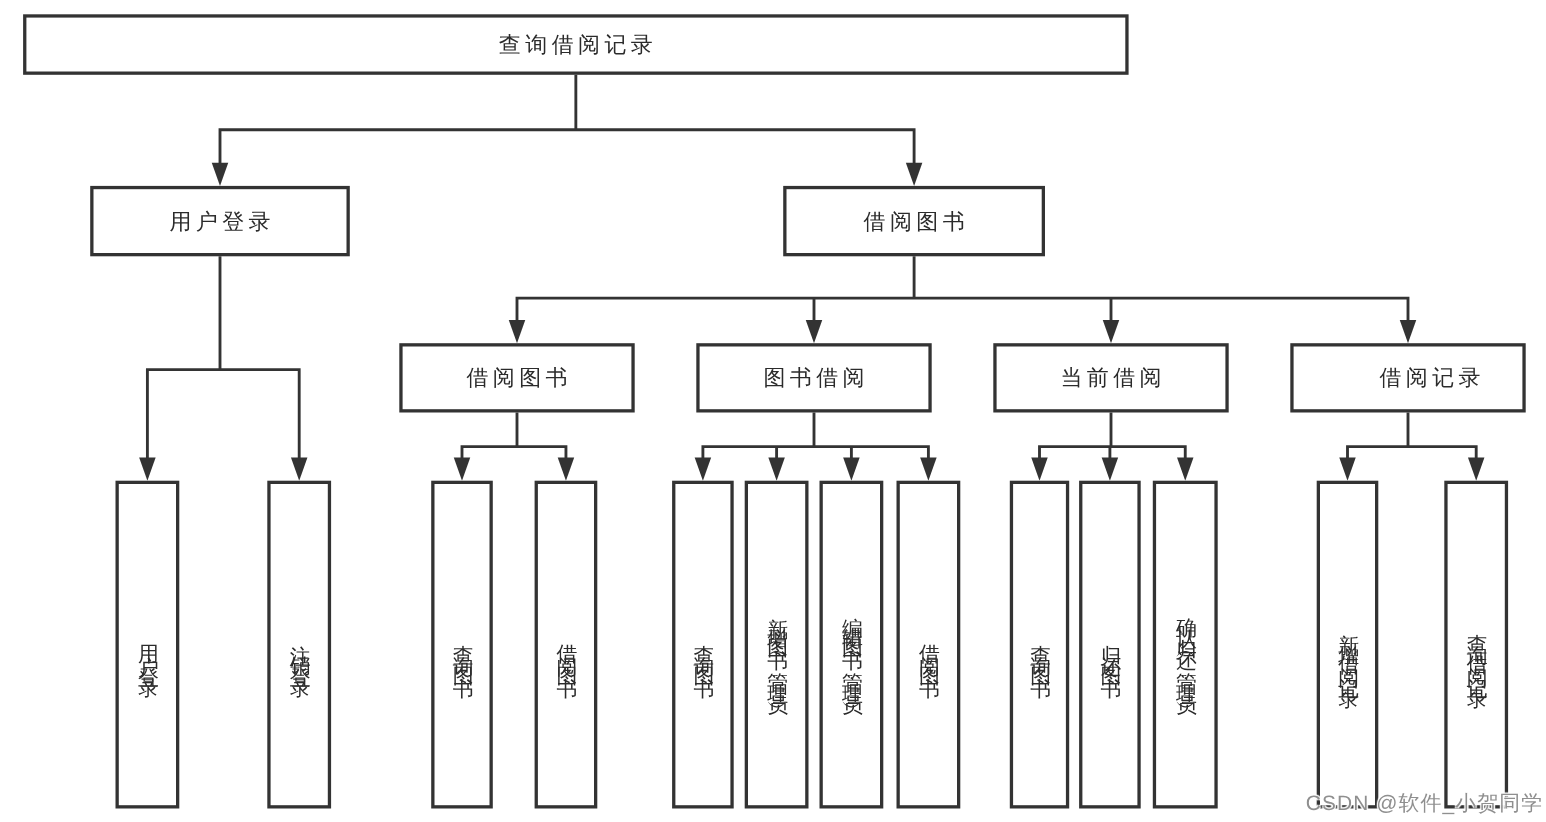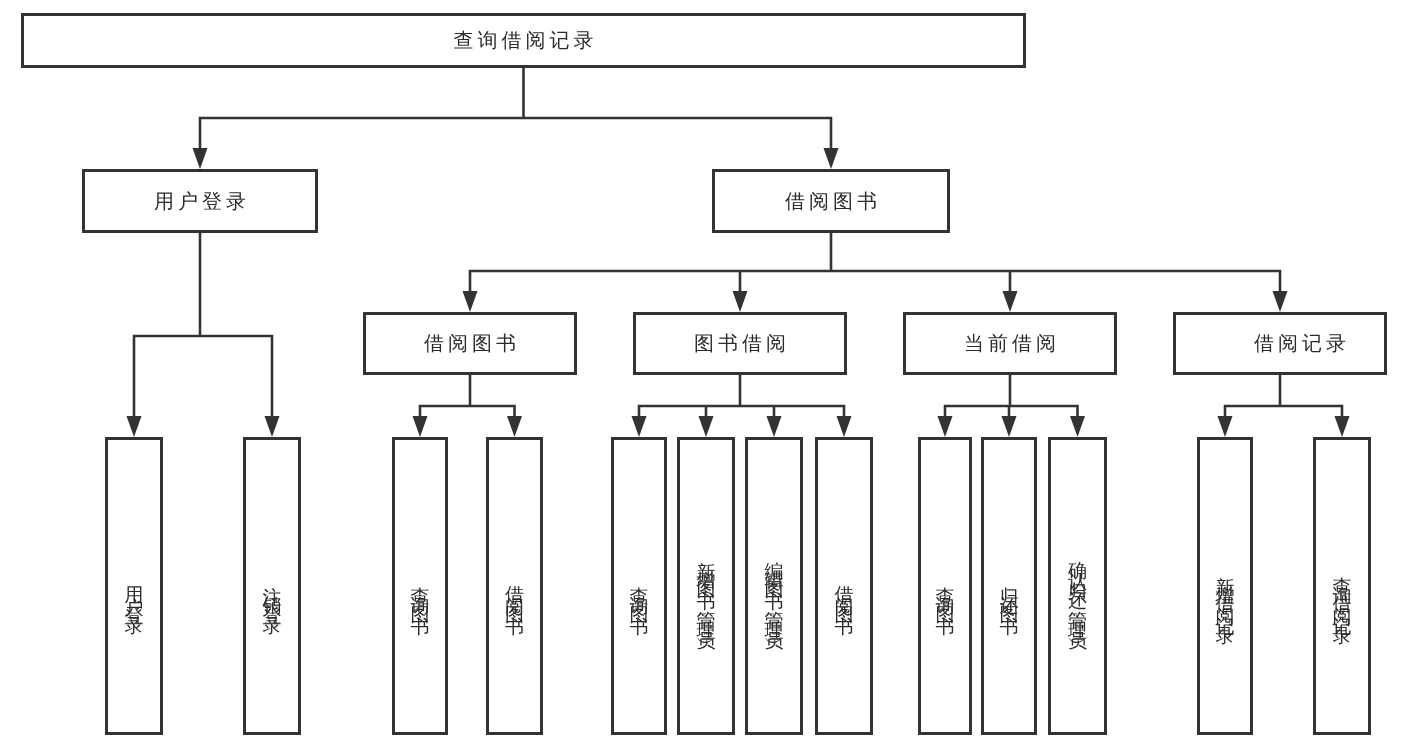--- a/index.html
+++ b/index.html
@@ -107,13 +107,14 @@
       <div class="node vertical" style="left: 611px; top: 437px; width: 56px; height: 298px;">查询图书</div>
       <div class="node vertical" style="left: 677px; top: 437px; width: 58px; height: 298px;">新增图书（管理员）</div>
       <div class="node vertical" style="left: 745px; top: 437px; width: 58px; height: 298px;">编辑图书（管理员）</div>
       <div class="node vertical" style="left: 815px; top: 437px; width: 58px; height: 298px;">借阅图书</div>
       <div class="node vertical" style="left: 918px; top: 437px; width: 54px; height: 298px;">查询图书</div>
       <div class="node vertical" style="left: 981px; top: 437px; width: 56px; height: 298px;">归还图书</div>
       <div class="node vertical" style="left: 1048px; top: 437px; width: 59px; height: 298px;">确认归还（管理员）</div>
       <div class="node vertical" style="left: 1197px; top: 437px; width: 56px; height: 298px;">新增借阅记录</div>
       <div class="node vertical" style="left: 1313px; top: 437px; width: 58px; height: 298px;">查询借阅记录</div>
     </div>
+  <div id="watermark">CSDN @软件_小贺同学</div>
 </div>
 
 </body></html>

